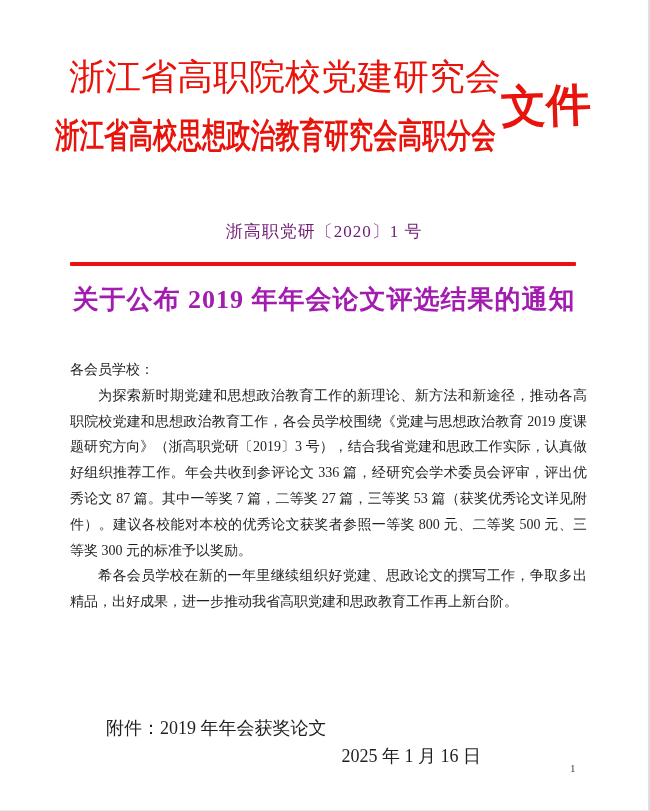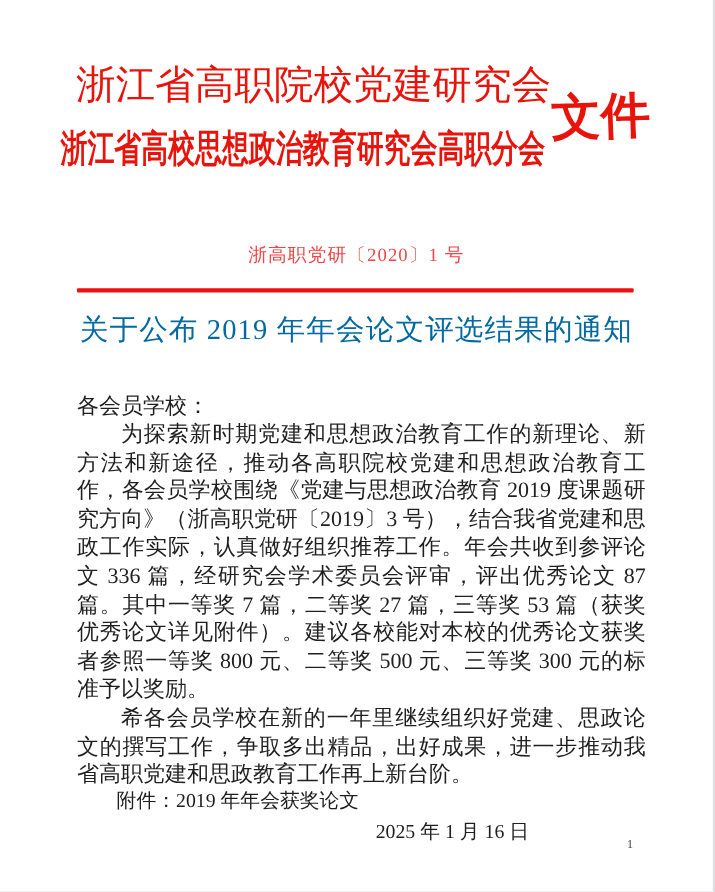--- a/index.html
+++ b/index.html
@@ -35,39 +35,39 @@
   }
   .doc-word{
     position:absolute;left:501px;top:84px;
     font-size:45px;font-weight:700;color:var(--header-red);
     white-space:nowrap;line-height:1;
     transform:rotate(-2deg);
   }
   
   .doc-number{
     position:absolute;left:0;top:220px;width:100%;
-    text-align:center;font-size:17px;color:#ef4444;
+    text-align:center;font-size:17px;color:#701a75;
     letter-spacing:1px;
   }
   
   .red-rule{
     position:absolute;left:70px;top:262px;
     width:506px;height:3.5px;
     background:var(--rule-red);border-radius:1px;
   }
   
   .doc-title{
     position:absolute;left:0;top:282px;width:100%;
-    text-align:center;font-size:26px;font-weight:400;
-    color:#0369a1;letter-spacing:1px;white-space:nowrap;
+    text-align:center;font-size:26px;font-weight:700;
+    color:#a21caf;letter-spacing:1px;white-space:nowrap;
   }
   
   .body-text{
     position:absolute;left:70px;top:357px;width:517px;
-    font-size:20px;line-height:25.8px;color:var(--text-black);
+    font-size:14px;line-height:25.8px;color:var(--text-black);
   }
   .salutation{text-indent:0;}
   .para{
     text-indent:2em;
     text-align:justify;
     text-justify:inter-character;
   }
   .attachment{
     position:absolute;left:70px;top:716px;width:517px;
     font-size:18px;color:var(--text-black);

